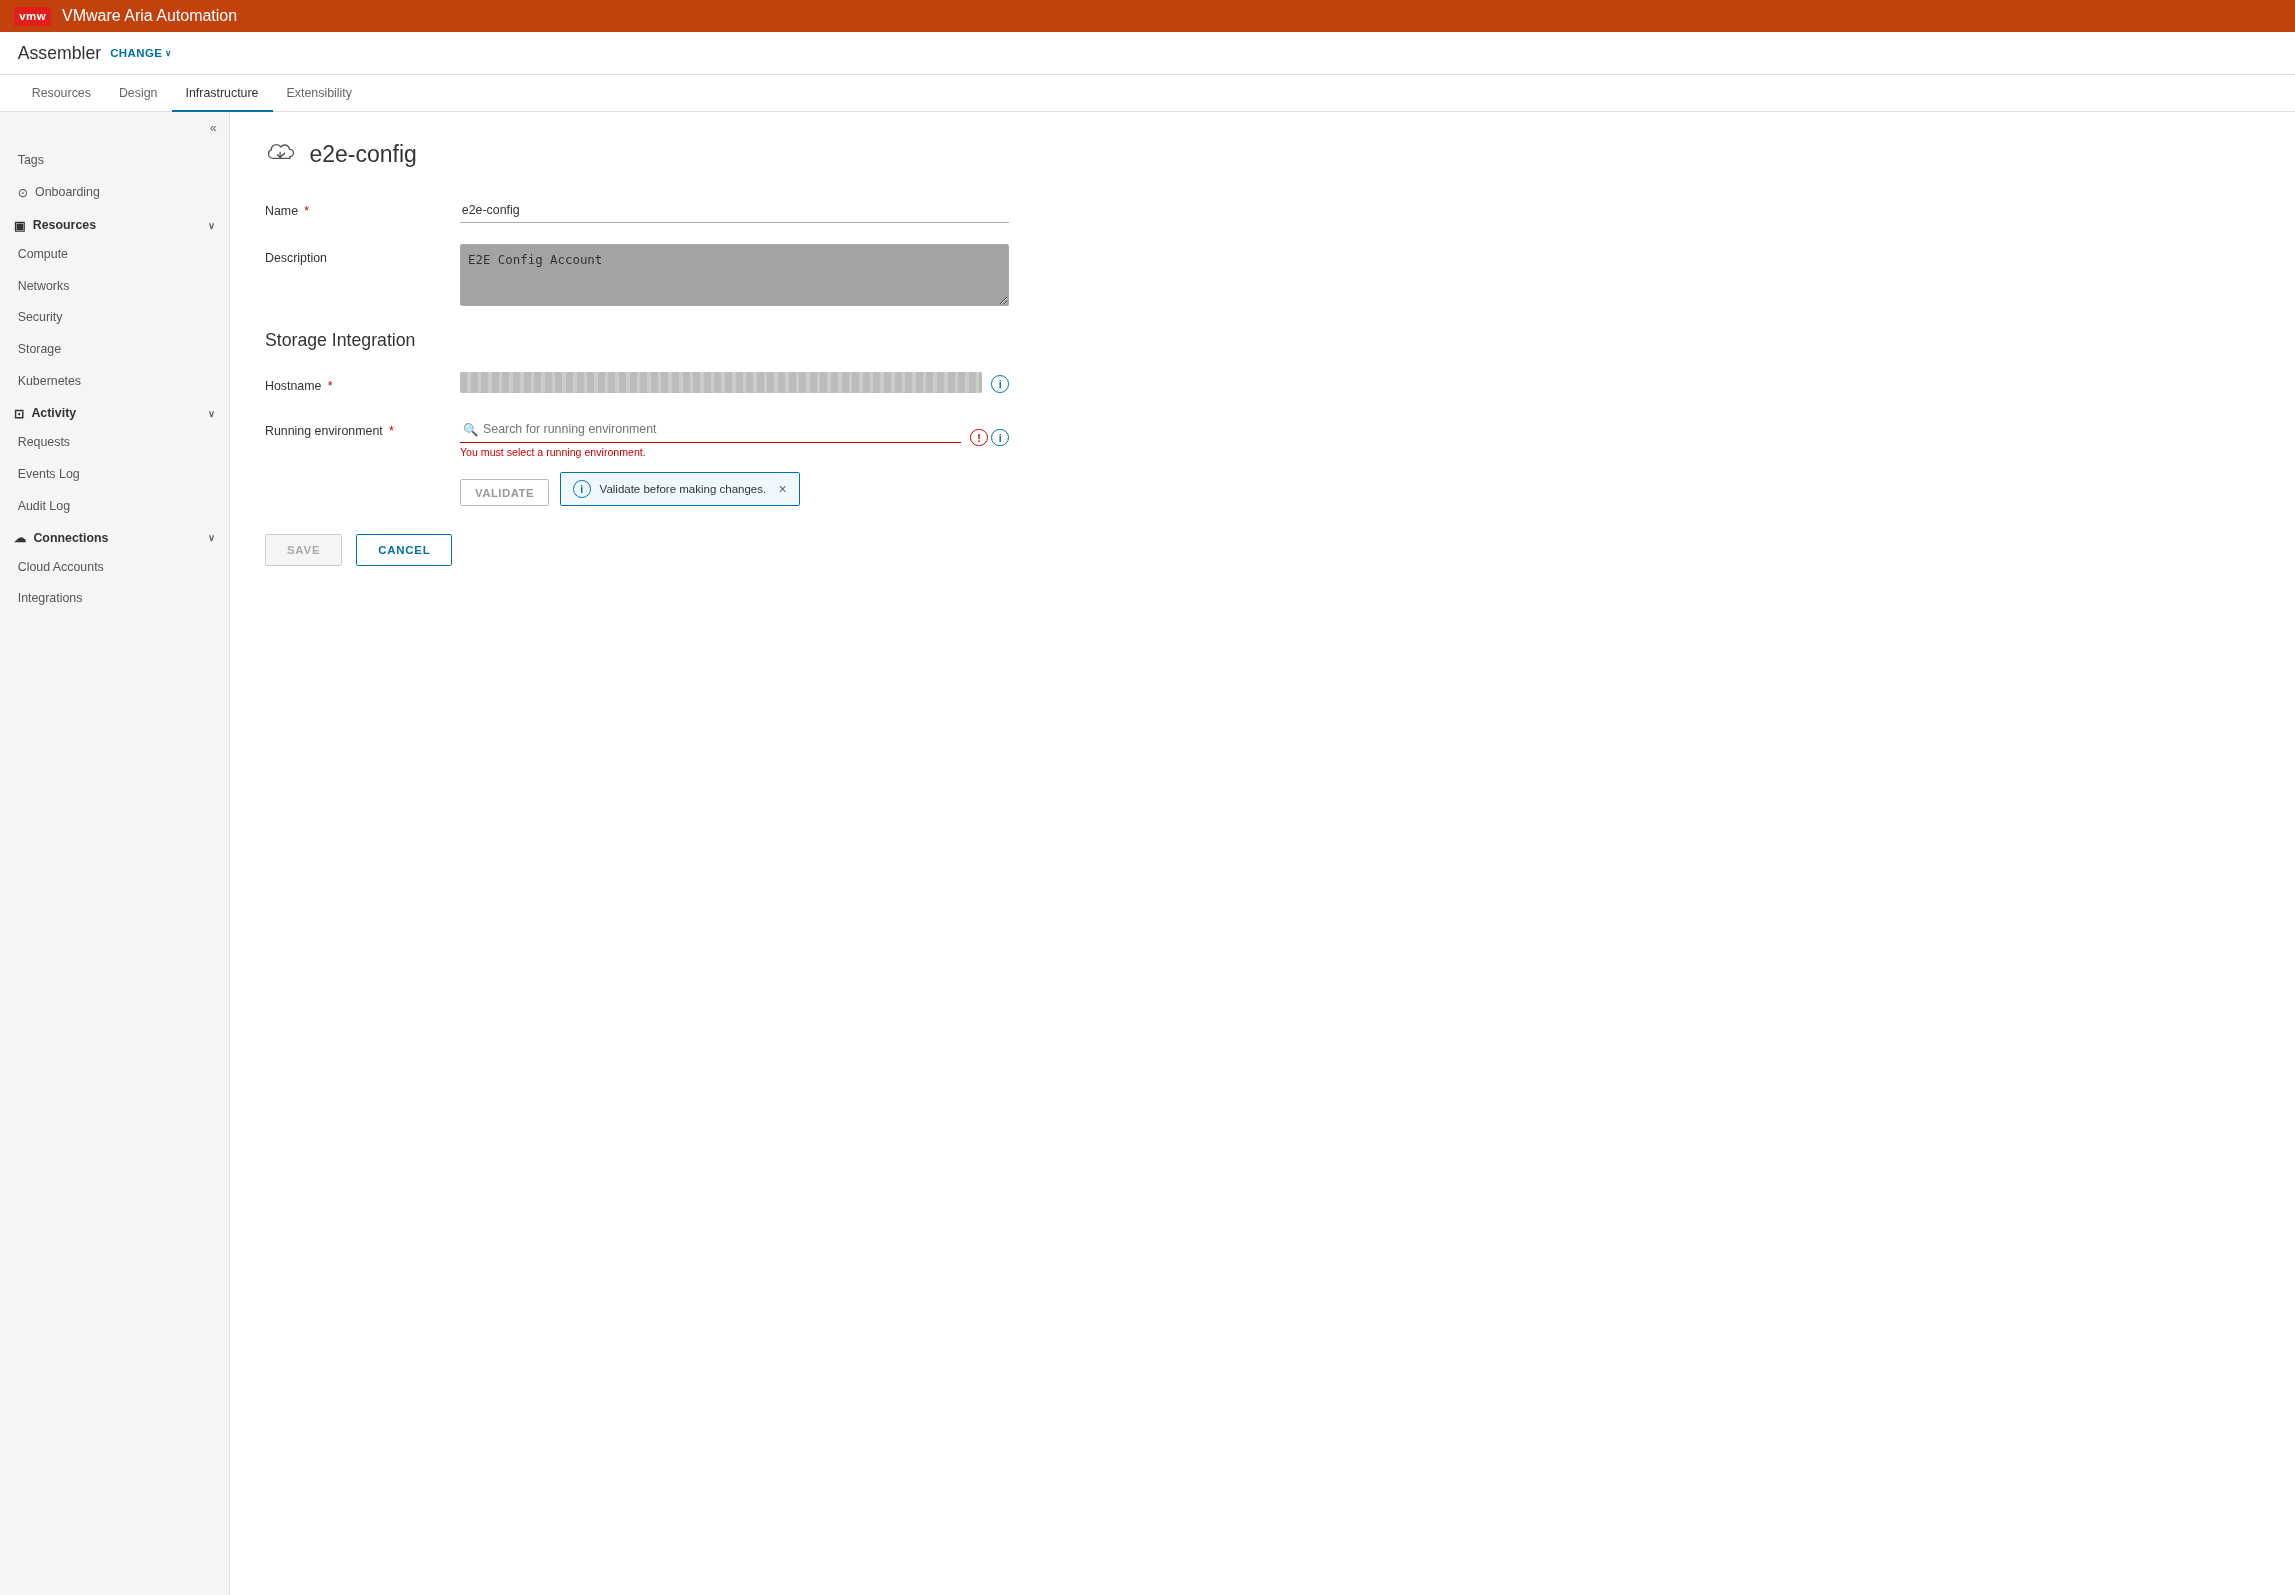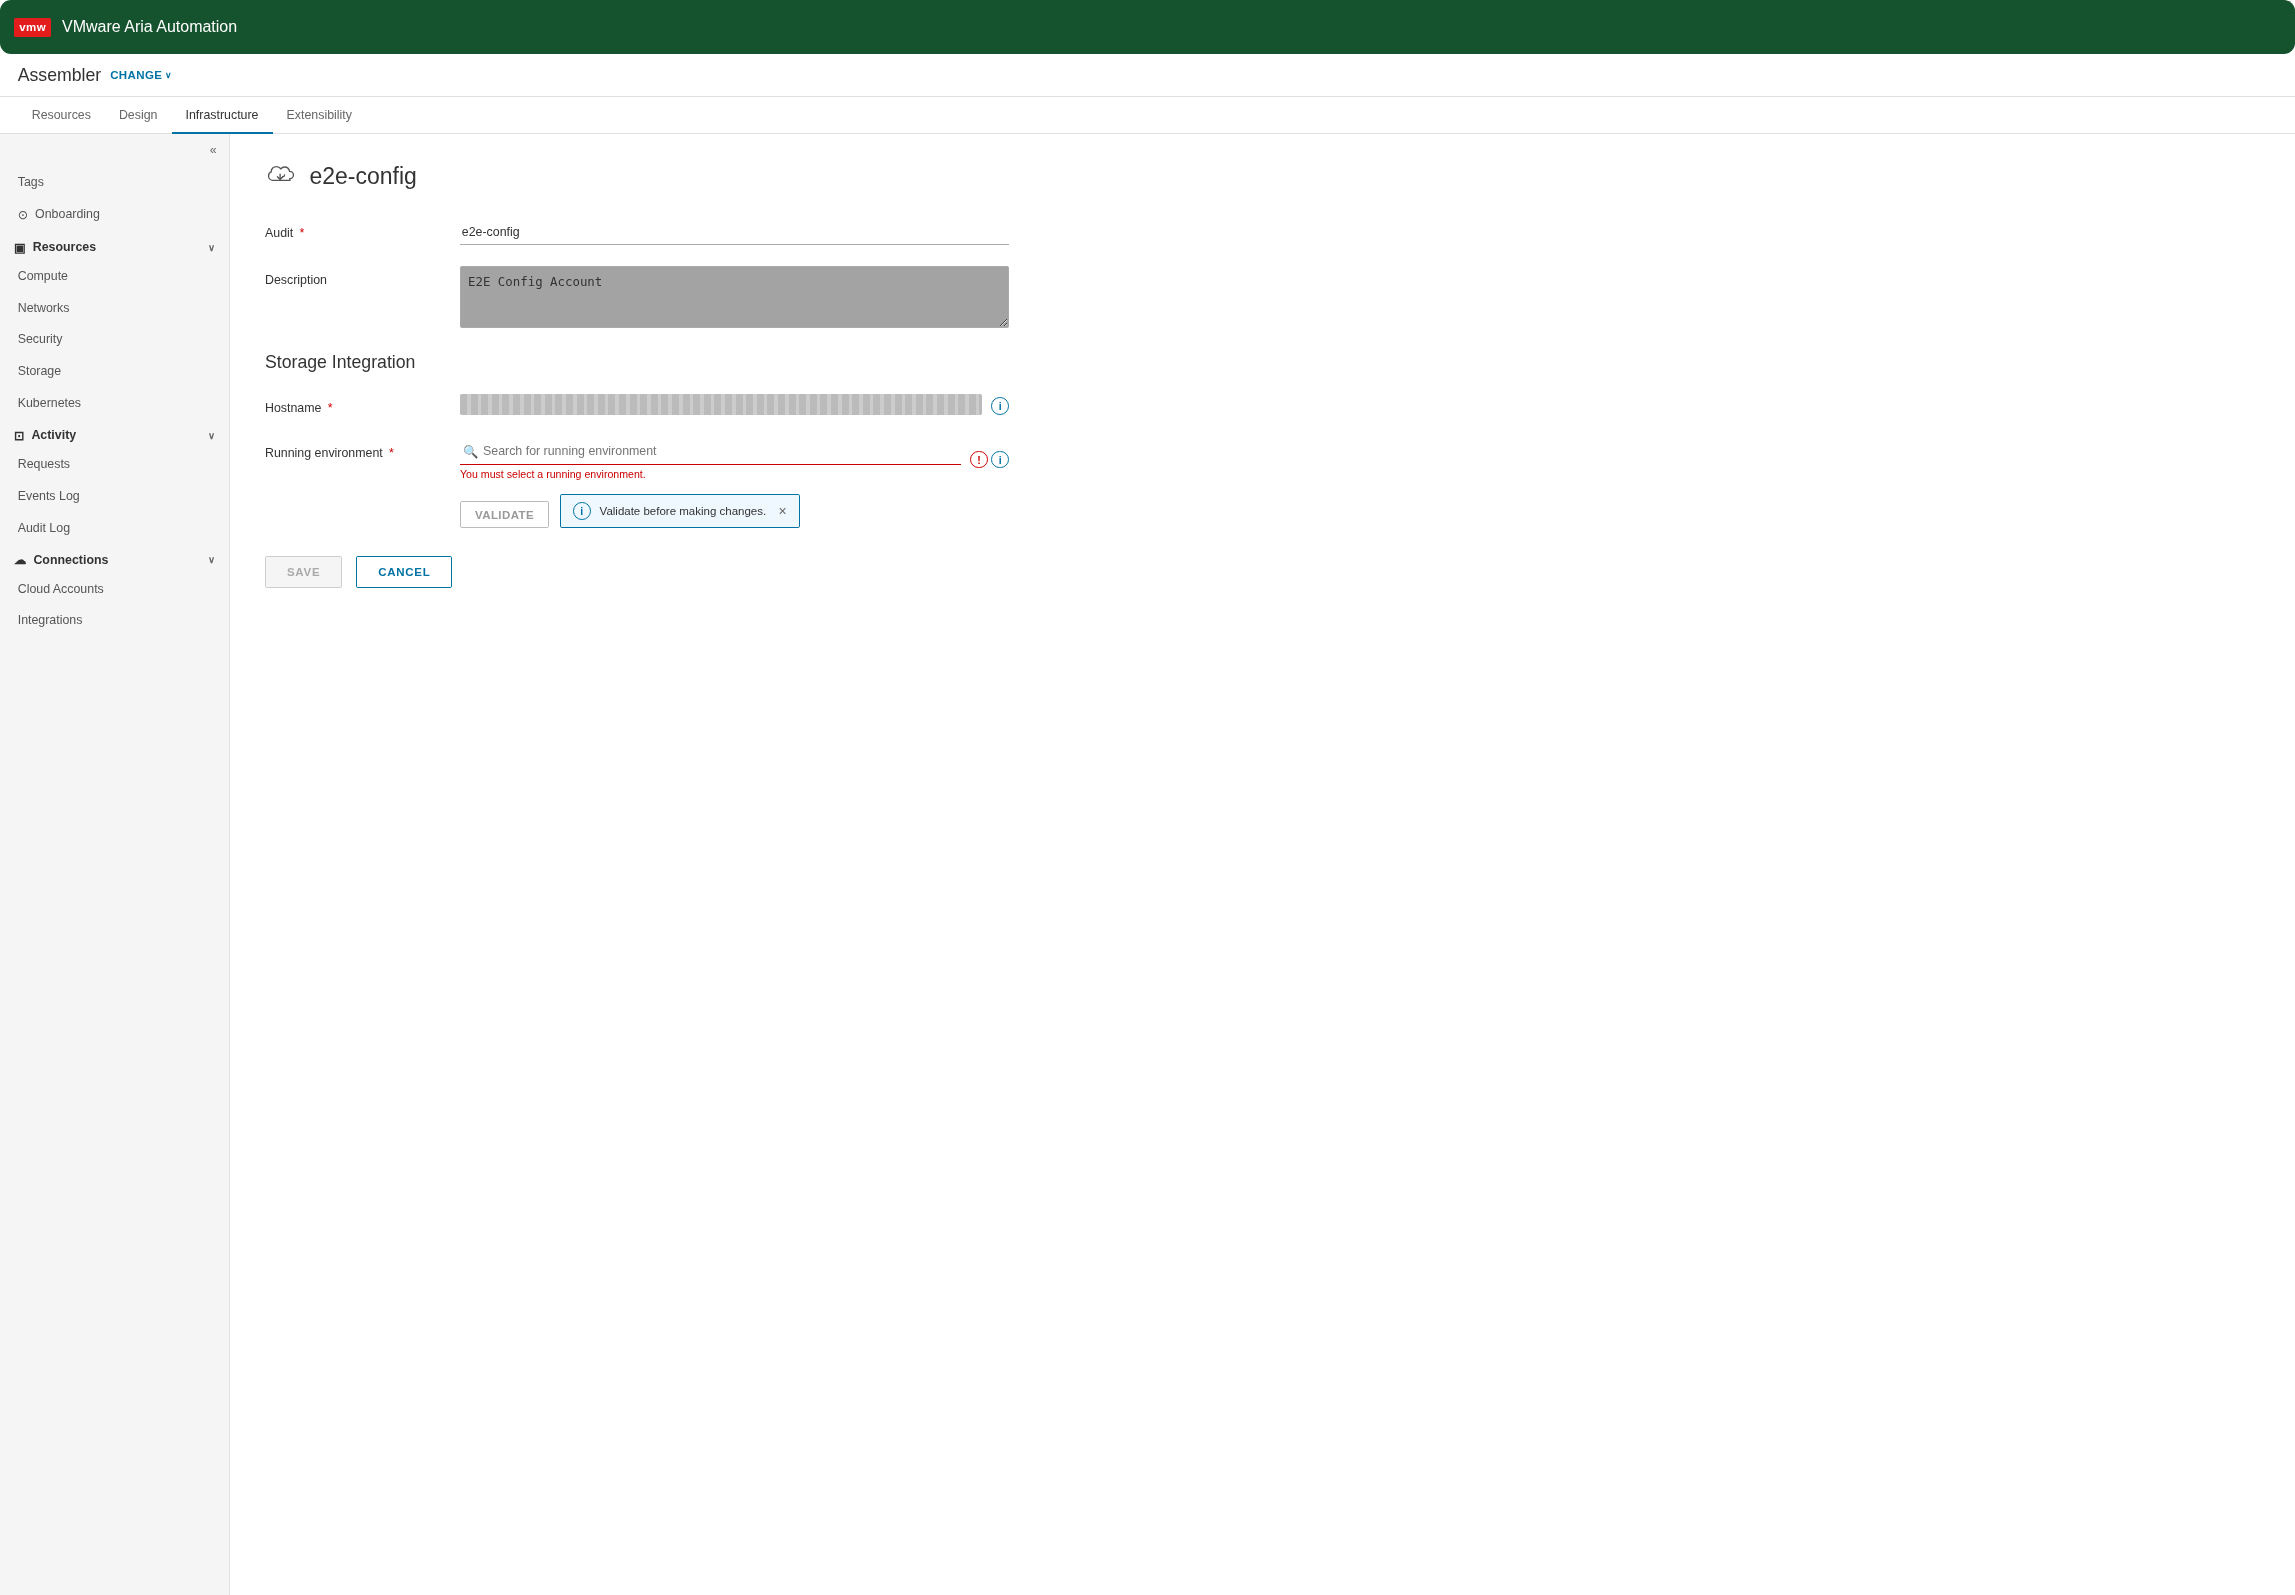--- a/index.html
+++ b/index.html
@@ -1,26 +1,25 @@
 <!DOCTYPE html>
 <html style="font-size:14px"><head>
   <meta charset="utf-8">
   <style>
     * { box-sizing: border-box; margin: 0; padding: 0; }
     body { font-family: 'Helvetica Neue', Arial, sans-serif; font-size: 12.4px; color: #333; background: #fff; }
 
     
     .topbar {
-      background: #14532d;
-      display: flex;
-      align-items: center;
-      height: 54px;
+      background: #c2410c;
+      display: flex;
+      align-items: center;
+      height: 32px;
       padding: 0 14px;
       gap: 10.6px;
-      border-radius: 11px;
     }
     .topbar-logo {
       background: #e31c1c;
       color: #fff;
       font-weight: bold;
       font-size: 11.5px;
       padding: 3.5px 5.3px;
       border-radius: 1.8px;
       letter-spacing: 0.4px;
     }
@@ -464,21 +463,21 @@
           <path d="M28 22c2.2 0 4-1.8 4-4s-1.8-4-4-4c-.1 0-.2 0-.3.01C27.1 11.2 24.8 9 22 9c-1.7 0-3.2.8-4.2 2C16.9 9.7 15 8.5 12.8 8.5 9.6 8.5 7 11 7 14.2c0 .1 0 .2.01.3C5.3 15.1 4 16.9 4 19c0 2.8 2.2 5 5 5h19z" stroke="#555" stroke-width="1.5" fill="none"></path>
           <path d="M14 20l3 3 3-3M17 23v-6" stroke="#555" stroke-width="1.5" stroke-linecap="round" stroke-linejoin="round"></path>
           <path d="M22 18c0 1.1-.9 2-2 2" stroke="#555" stroke-width="1.5" stroke-linecap="round"></path>
         </svg>
       </div>
       <h1 class="page-title">e2e-config</h1>
     </div>
 
     <div class="form-group">
       <div class="form-label">
-        <span>Audit</span>
+        <span>Name</span>
         <span class="required-star">*</span>
       </div>
       <div class="form-control-wrap">
         <input type="text" class="form-input" value="e2e-config" style="">
       </div>
     </div>
 
     <div class="form-group">
       <div class="form-label">
         <span>Description</span>

